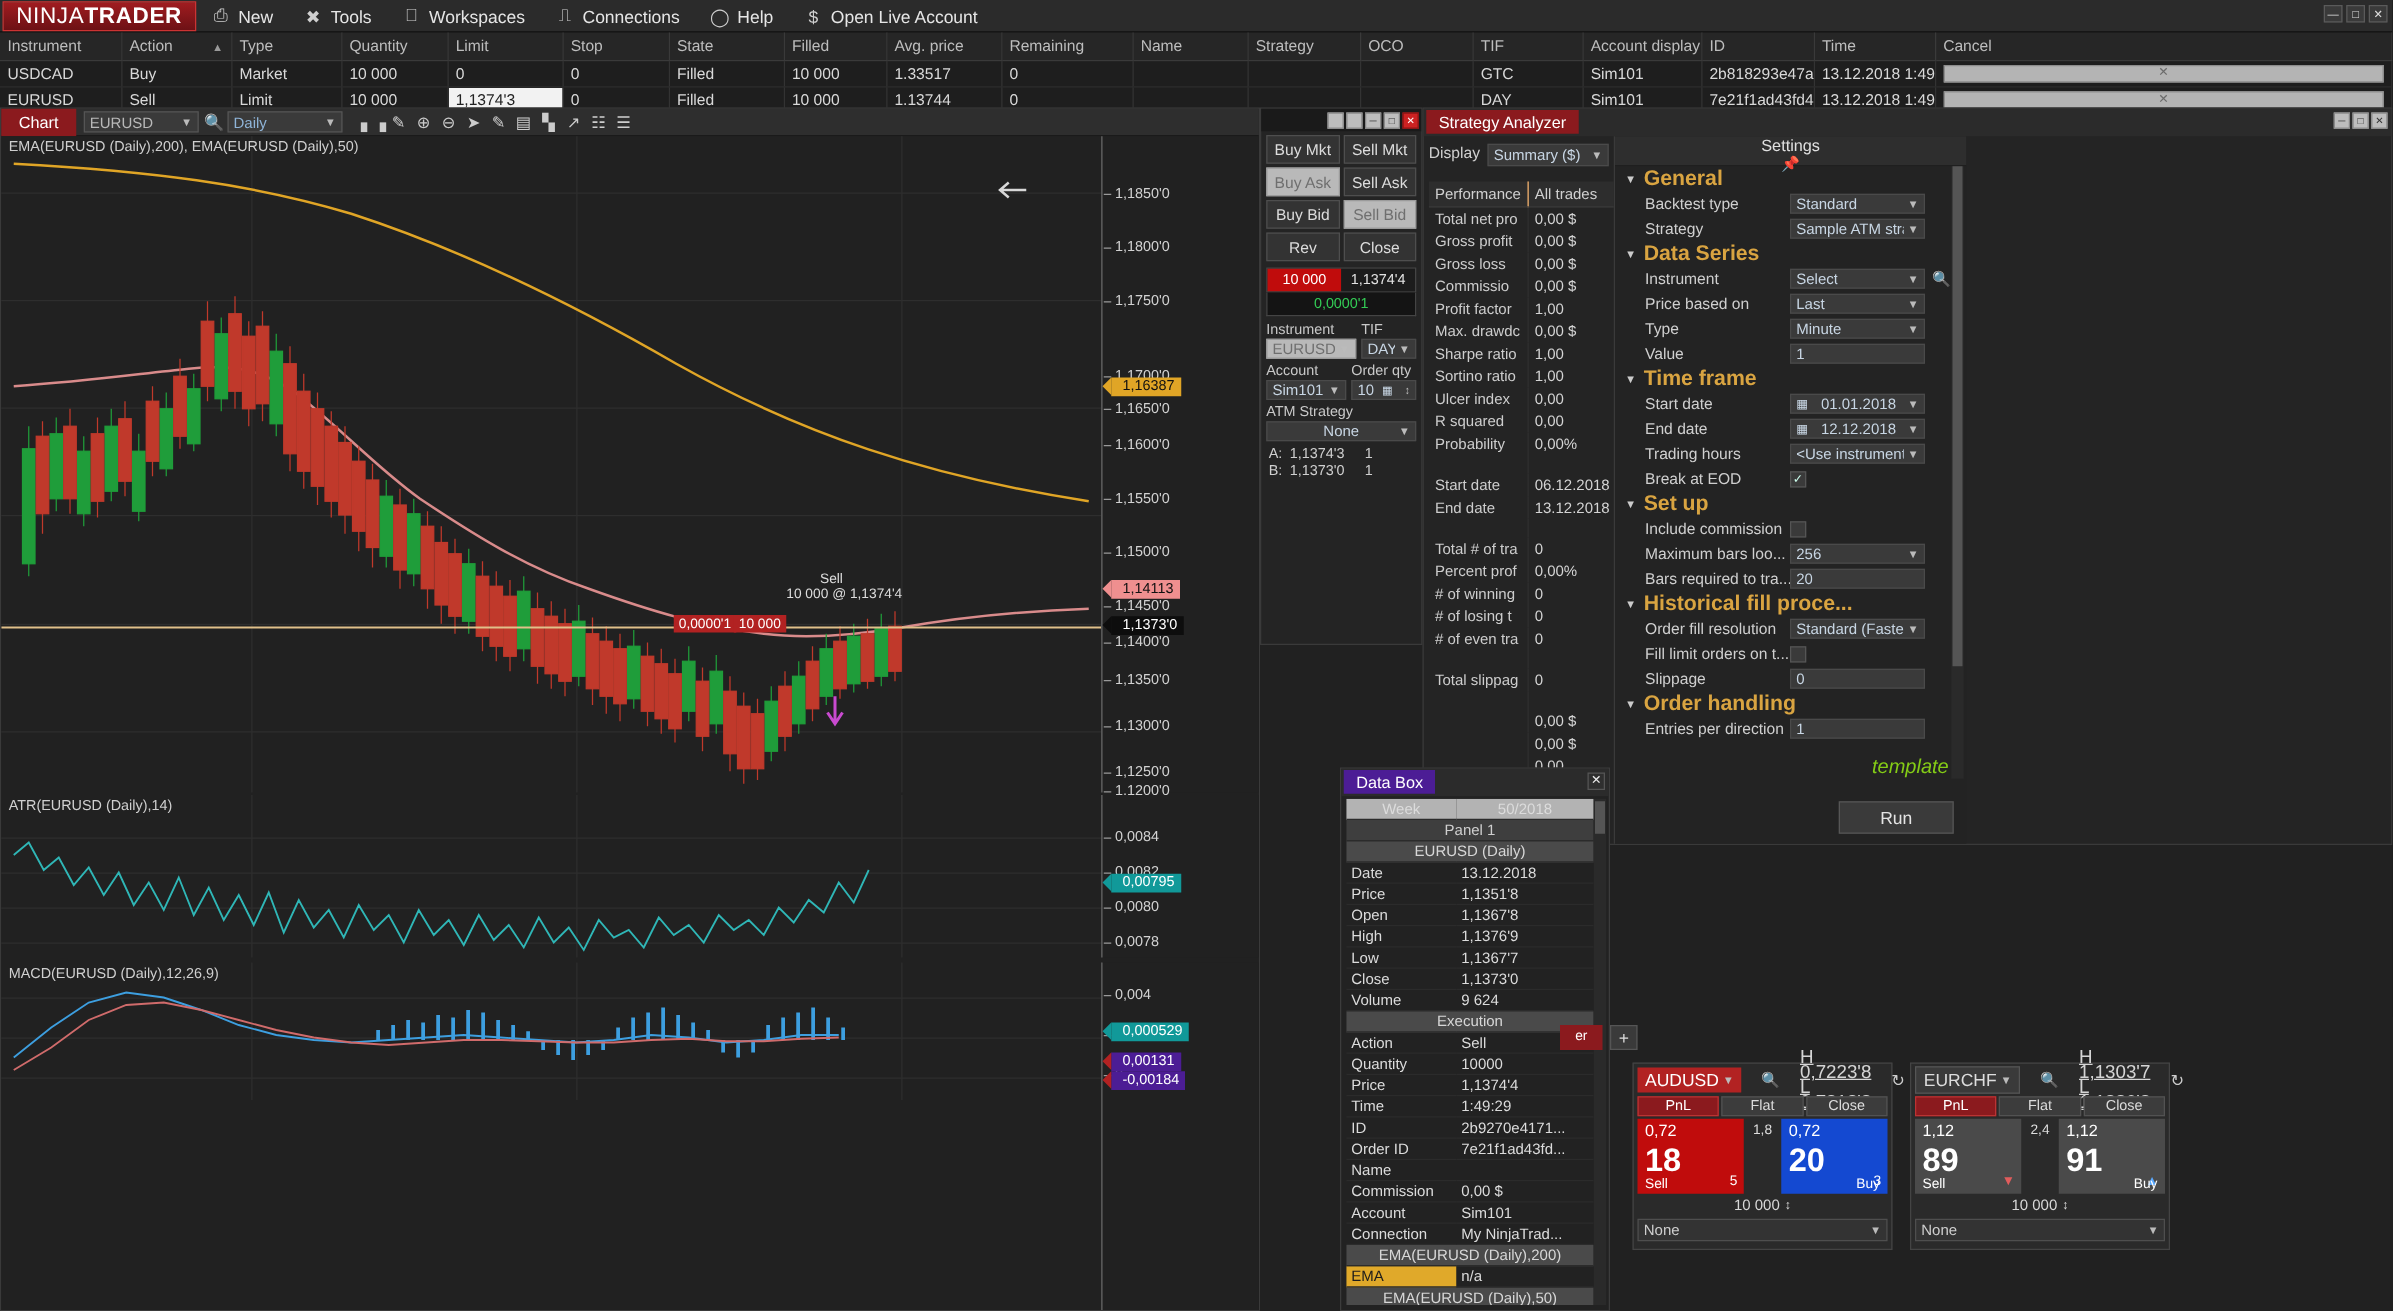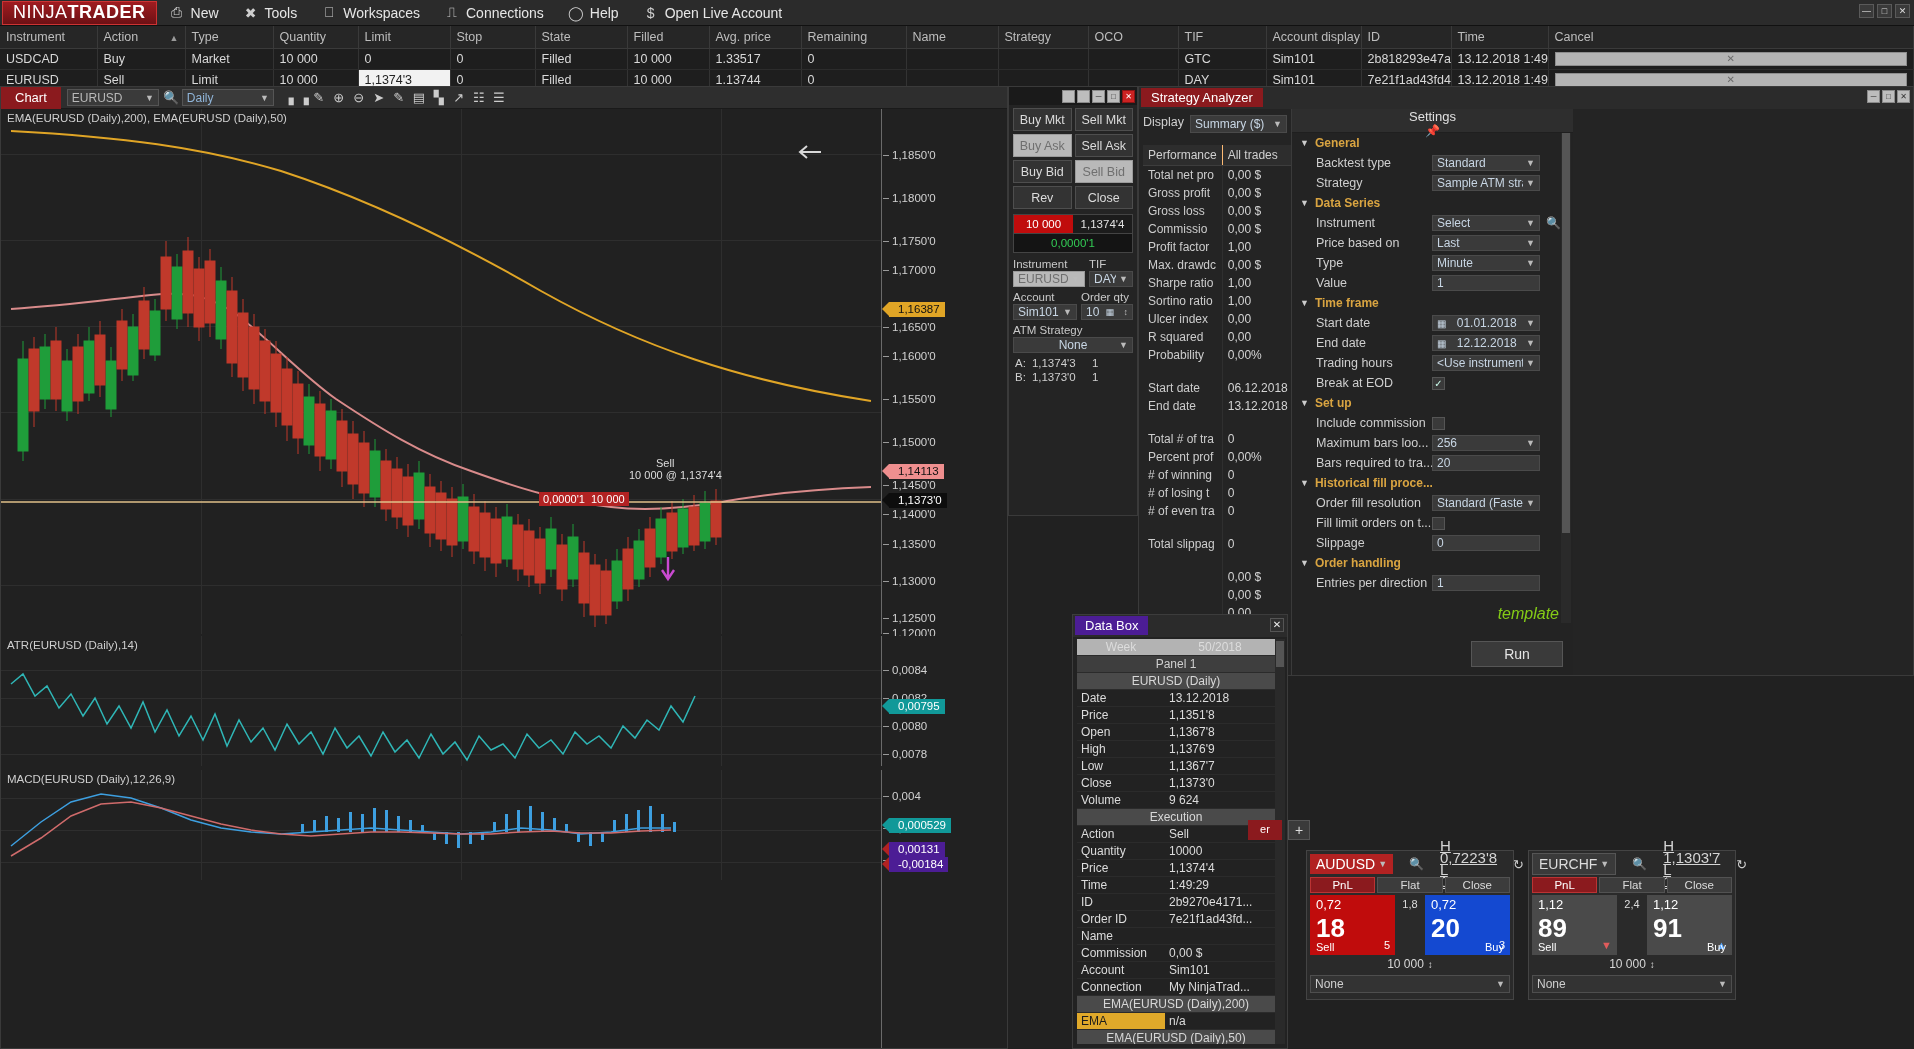--- a/index.html
+++ b/index.html
@@ -108,21 +108,21 @@
     padding:3px 5px; border-right:1px solid #fdba74; border-bottom:1px solid #3d3d3d;
     white-space:nowrap; overflow:hidden; }
   .ptable td{ color:#d4d4d4; padding:2px 5px; border-right:1px solid #2f2f2f;
     white-space:nowrap; overflow:hidden; height:15px; }
   .ptable td.name{ color:#cdcdcd; }
 
   
   #stitle{ height:24px; background:#2e2e2e; display:flex; align-items:center;
     padding:0 8px; justify-content:space-between; border-bottom:1px solid #1f1f1f;flex-direction:column; }
   .srow{ display:flex; align-items:center; height:20px; padding-left:8px; }
-  .sgroup{ color:#d9a441; font-weight:bold; font-size:12px; }
+  .sgroup{ color:#d9a441; font-weight:bold; font-size:17px; }
   .skey{ width:132px; color:#cfcfcf; font-size:12.5px; overflow:hidden;
     white-space:nowrap; padding-left:16px; }
   .sval{ width:108px; height:16px; background:#3a3a3a; border:1px solid #4a4a4a;
     color:#c8d6e4; font-size:12px; display:flex; align-items:center;
     padding:0 4px; justify-content:space-between; overflow:hidden; }
   .sval .t{ overflow:hidden; white-space:nowrap; }
   .chk{ width:13px; height:13px; background:#3a3a3a; border:1px solid #555;
     color:#cfe; font-size:10px; text-align:center; line-height:11px; }
   .caret{ color:#bbb; font-size:9px; margin-left:3px; }
   #runbtn{ position:absolute; right:10px; bottom:8px; width:92px; height:26px;
@@ -508,21 +508,21 @@
       <div style="position:absolute;left:655px;top:348px;font-size:11px;color:#ddd">Sell</div>
       <div style="position:absolute;left:628px;top:360px;font-size:11px;color:#ddd">10 000 @ 1,1374'4</div>
       <div style="position:absolute;left:538px;top:383px;background:#b22222;color:#fff;font-size:11px;padding:1px 4px">0,0000'1</div>
       <div style="position:absolute;left:586px;top:383px;background:#b22222;color:#fff;font-size:11px;padding:1px 4px">10 000</div>
     </div>
 
     <div class="axis" style="top:0;height:525px">
       <div class="atick" style="top:40px">1,1850'0</div>
       <div class="atick" style="top:83px">1,1800'0</div>
       <div class="atick" style="top:126px">1,1750'0</div>
-      <div class="atick" style="top:155px">1,1700'0</div>
+      <div class="atick" style="top:186px">1,1700'0</div>
       <div class="atick" style="top:212px">1,1650'0</div>
       <div class="atick" style="top:241px">1,1600'0</div>
       <div class="atick" style="top:284px">1,1550'0</div>
       <div class="atick" style="top:327px">1,1500'0</div>
       <div class="atick" style="top:370px">1,1450'0</div>
       <div class="atick" style="top:399px">1,1400'0</div>
       <div class="atick" style="top:429px">1,1350'0</div>
       <div class="atick" style="top:466px">1,1300'0</div>
       <div class="atick" style="top:503px">1,1250'0</div>
       <div class="atick" style="top:518px">1,1200'0</div>

